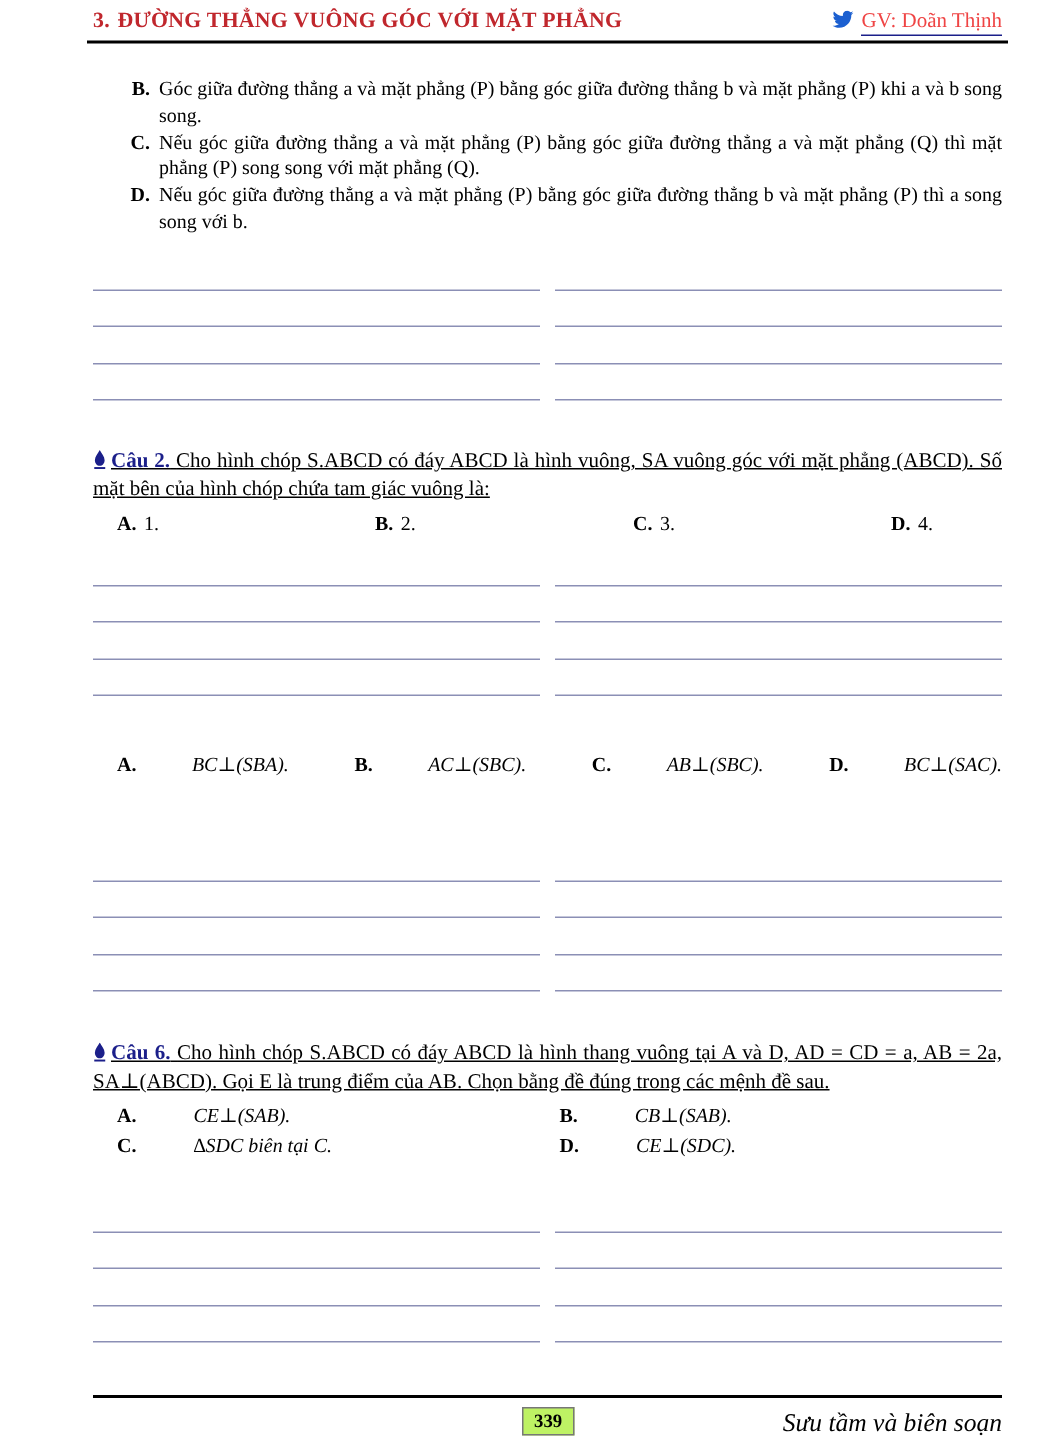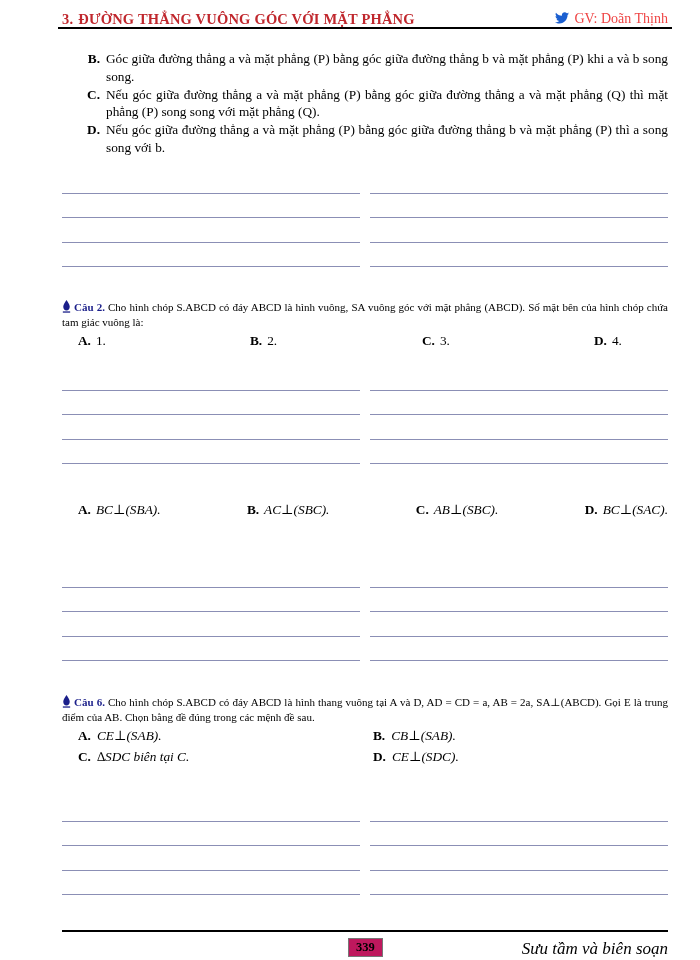--- a/index.html
+++ b/index.html
@@ -24,21 +24,21 @@
   }
 
   
   .header {
     position: absolute;
     left: 62px;
     right: 32px;
     top: 6px;
     height: 22px;
     display: flex;
-    align-items: flex-end;
+    align-items: flex-start;
     justify-content: space-between;
   }
   .header-title {
     font-size: 14.5px;
     font-weight: bold;
     color: #c0272d;
     letter-spacing: 0.2px;
     white-space: nowrap;
   }
   .header-title .num { margin-right: 5px; }
@@ -74,23 +74,24 @@
   }
 
   
   .block {
     position: absolute;
     left: 62px;
     right: 32px;
   }
 
   .qtext {
-    font-size: 11px;
+    font-size: 14px;
     line-height: 1.34;
     text-align: justify;
+    text-decoration: underline;
   }
 
   
   .choices-stack { margin: 0; }
   .choice-row {
     display: flex;
     align-items: flex-start;
     font-size: 13.3px;
     line-height: 1.34;
   }
@@ -146,21 +147,21 @@
     display: inline-block;
     width: 9px;
     height: 13px;
     position: relative;
     top: 2px;
     margin-right: 3px;
   }
   .pen-icon svg { display: block; }
 
   
-  .mi { font-style: italic; }
+  .mi { font-style: italic; margin-left: 32px; }
 
   
   .lines {
     position: absolute;
     left: 62px;
     right: 32px;
     display: flex;
     justify-content: space-between;
   }
   .lines-col {
@@ -190,21 +191,21 @@
   }
   .page-box {
     position: absolute;
     left: 286px;
     top: 0px;
     border: 1.2px solid #777777;
     padding: 0px 7px 1px 7px;
     font-size: 12.5px;
     font-weight: bold;
     line-height: 1.28;
-    background: #be185d;
+    background: #bef264;
   }
   .footer-right {
     position: absolute;
     right: 0;
     top: 1px;
     font-size: 17px;
     font-style: italic;
   }
 </style>
 </head>

